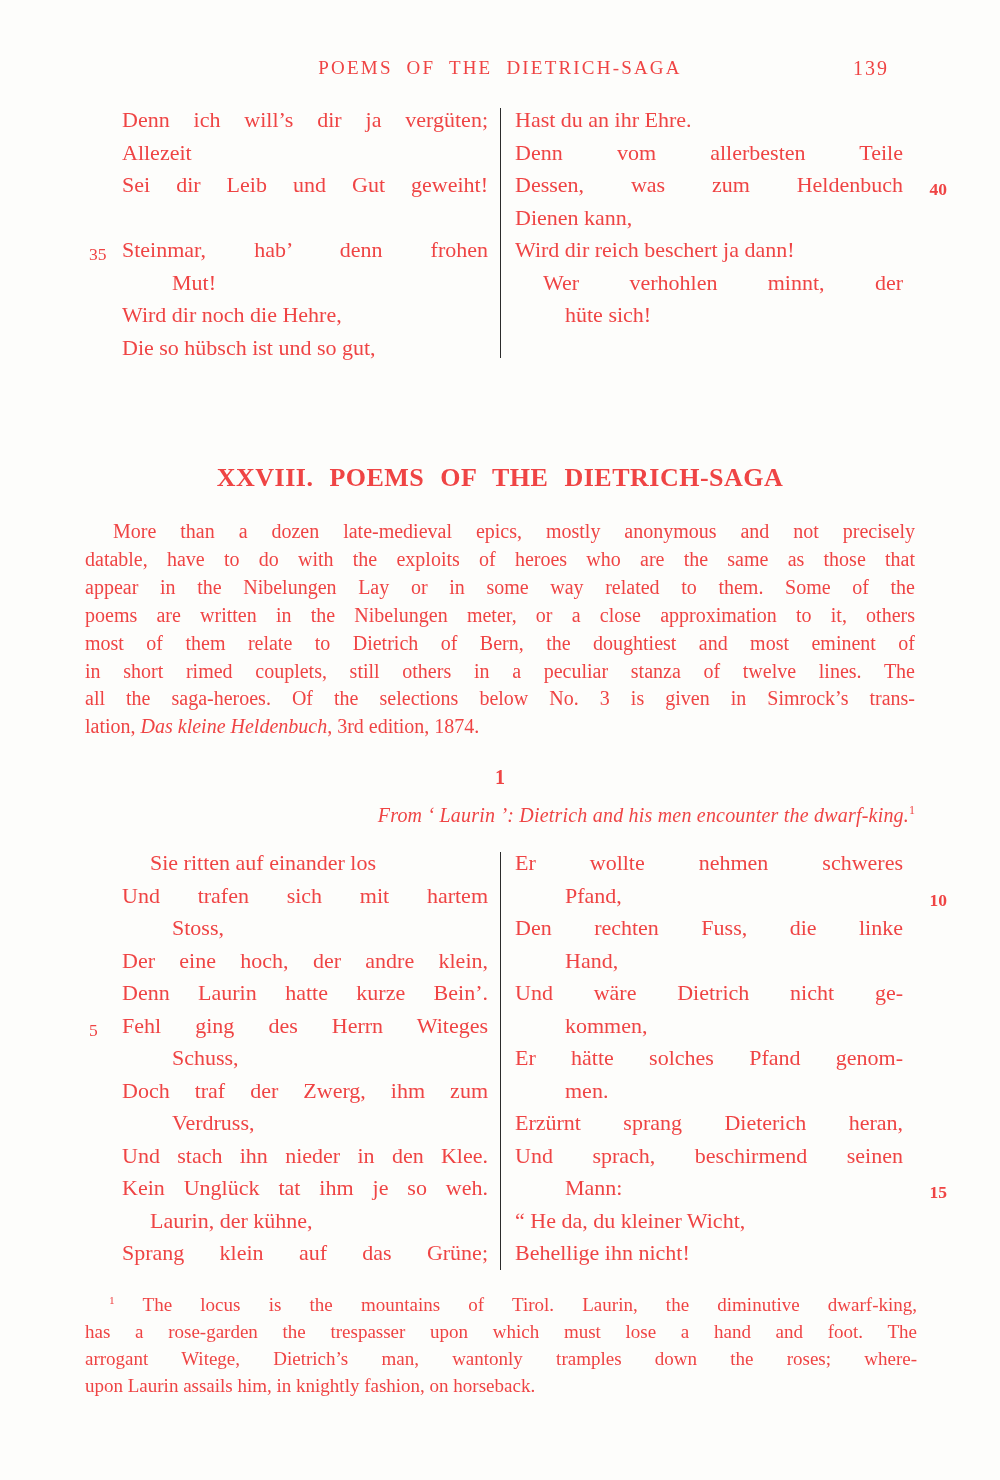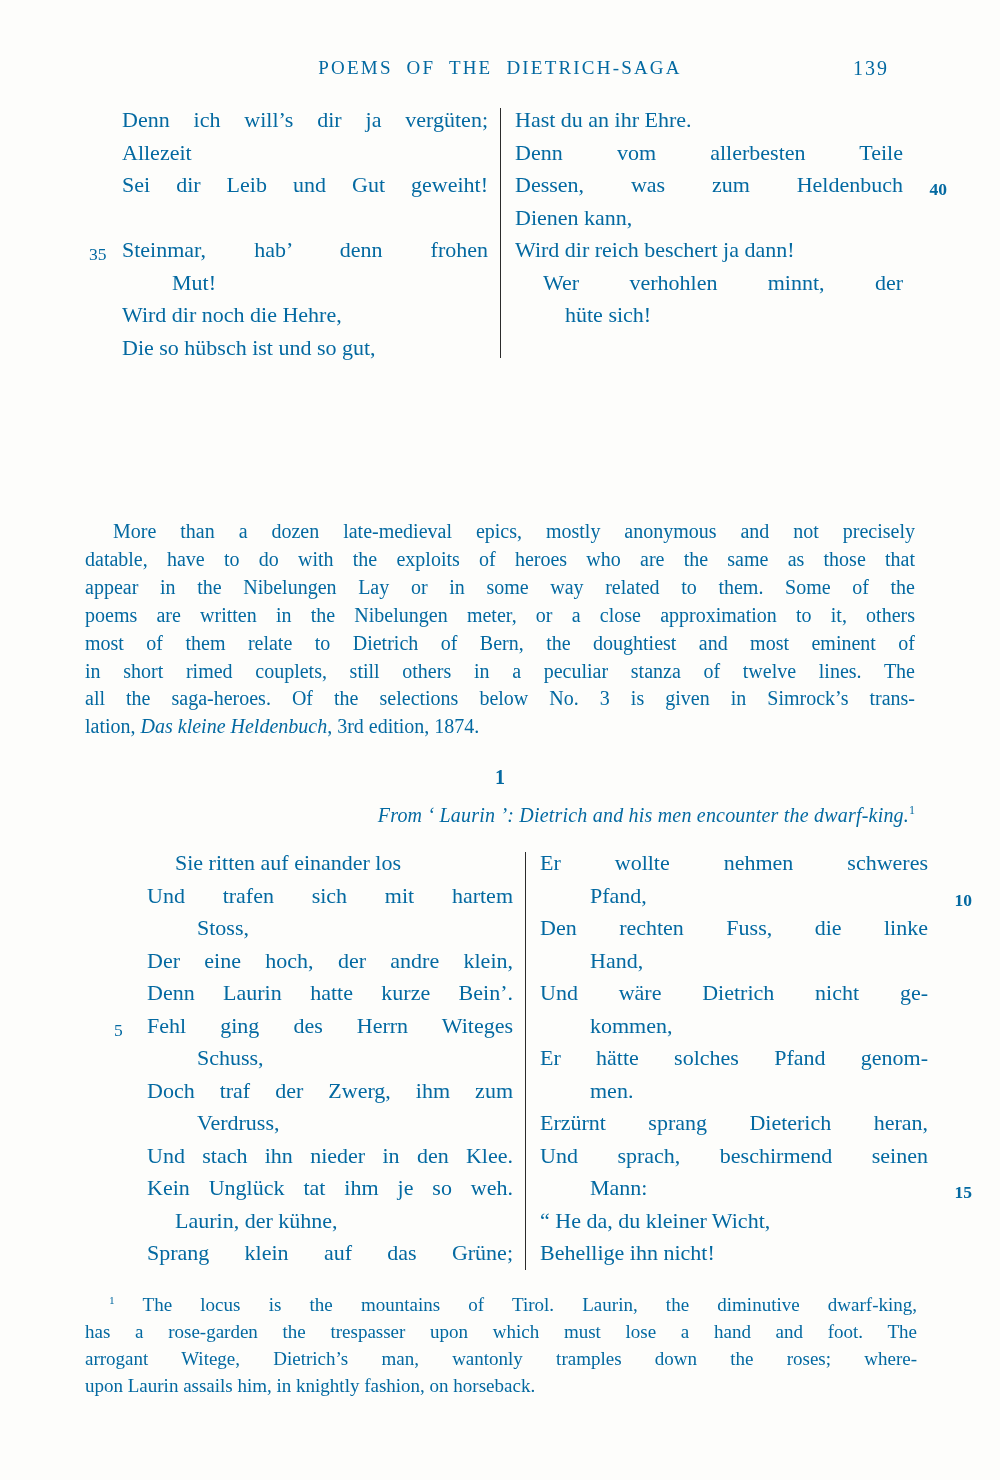--- a/index.html
+++ b/index.html
@@ -5,21 +5,21 @@
   * { box-sizing: border-box; margin: 0; padding: 0; }
   html, body { background: #e8e8e6; }
   body { font-family: "Liberation Serif", "DejaVu Serif", serif; }
 
   .page {
     position: relative;
     width: 1000px;
     height: 1480px;
     margin: 0 auto;
     background: #fdfdfb;
-    color: #0369a1;
+    color: #ef4444;
     overflow: hidden;
   }
 
   
   .header {
     position: absolute;
     top: 57px; left: 85px; right: 85px;
     height: 26px;
   }
   .running-title {
@@ -32,21 +32,21 @@
   .page-number {
     position: absolute;
     right: 26px; top: 0;
     font-size: 20px;
     letter-spacing: 2px;
   }
 
   
   .verse { position: absolute; left: 85px; display: flex; }
   .verse-top  { top: 104px; }
-  .verse-poem { top: 847px; margin-left: 25px; }
+  .verse-poem { top: 847px; }
 
   .vcol { font-size: 22px; line-height: 32.5px; }
   .vcol-l { width: 415px; padding-right: 12px; }
   .vcol-r { width: 454px; padding-left: 14px; }
 
   .verse-divider { width: 1px; background: #2b2b2b; flex: none; }
   .verse-top  .verse-divider { height: 250px; margin-top: 4px; }
   .verse-poem .verse-divider { height: 418px; margin-top: 5px; }
 
   .vline { position: relative; }
@@ -139,20 +139,21 @@
         <div class="vline"><span class="ltext"><span>Hast du an ihr Ehre.</span></span></div>
         <div class="vline just"><span class="ltext"><span>Denn vom allerbesten Teile</span></span></div>
         <div class="vline just"><span class="lnum lnum-r">40</span><span class="ltext"><span>Dessen, was zum Heldenbuch</span></span></div>
         <div class="vline"><span class="ltext"><span>Dienen kann,</span></span></div>
         <div class="vline"><span class="ltext"><span>Wird dir reich beschert ja dann!</span></span></div>
         <div class="vline just ind1"><span class="ltext"><span>Wer verhohlen minnt, der</span></span></div>
         <div class="vline ind2"><span class="ltext"><span>hüte sich!</span></span></div>
       </div>
   </div>
 
+  <div class="section-title">XXVIII. POEMS OF THE DIETRICH-SAGA</div>
 
   <div class="intro">
       <div class="pline just ind1"><span class="ltext"><span>More than a dozen late-medieval epics, mostly anonymous and not precisely</span></span></div>
       <div class="pline just"><span class="ltext"><span>datable, have to do with the exploits of heroes who are the same as those that</span></span></div>
       <div class="pline just"><span class="ltext"><span>appear in the Nibelungen Lay or in some way related to them. Some of the</span></span></div>
       <div class="pline just"><span class="ltext"><span>poems are written in the Nibelungen meter, or a close approximation to it, others</span></span></div>
       <div class="pline just"><span class="ltext"><span>most of them relate to Dietrich of Bern, the doughtiest and most eminent of</span></span></div>
       <div class="pline just"><span class="ltext"><span>in short rimed couplets, still others in a peculiar stanza of twelve lines. The</span></span></div>
       <div class="pline just"><span class="ltext"><span>all the saga-heroes. Of the selections below No. 3 is given in Simrock’s trans-</span></span></div>
       <div class="pline"><span class="ltext"><span>lation, </span><i>Das kleine Heldenbuch</i><span>, 3rd edition, 1874.</span></span></div>

